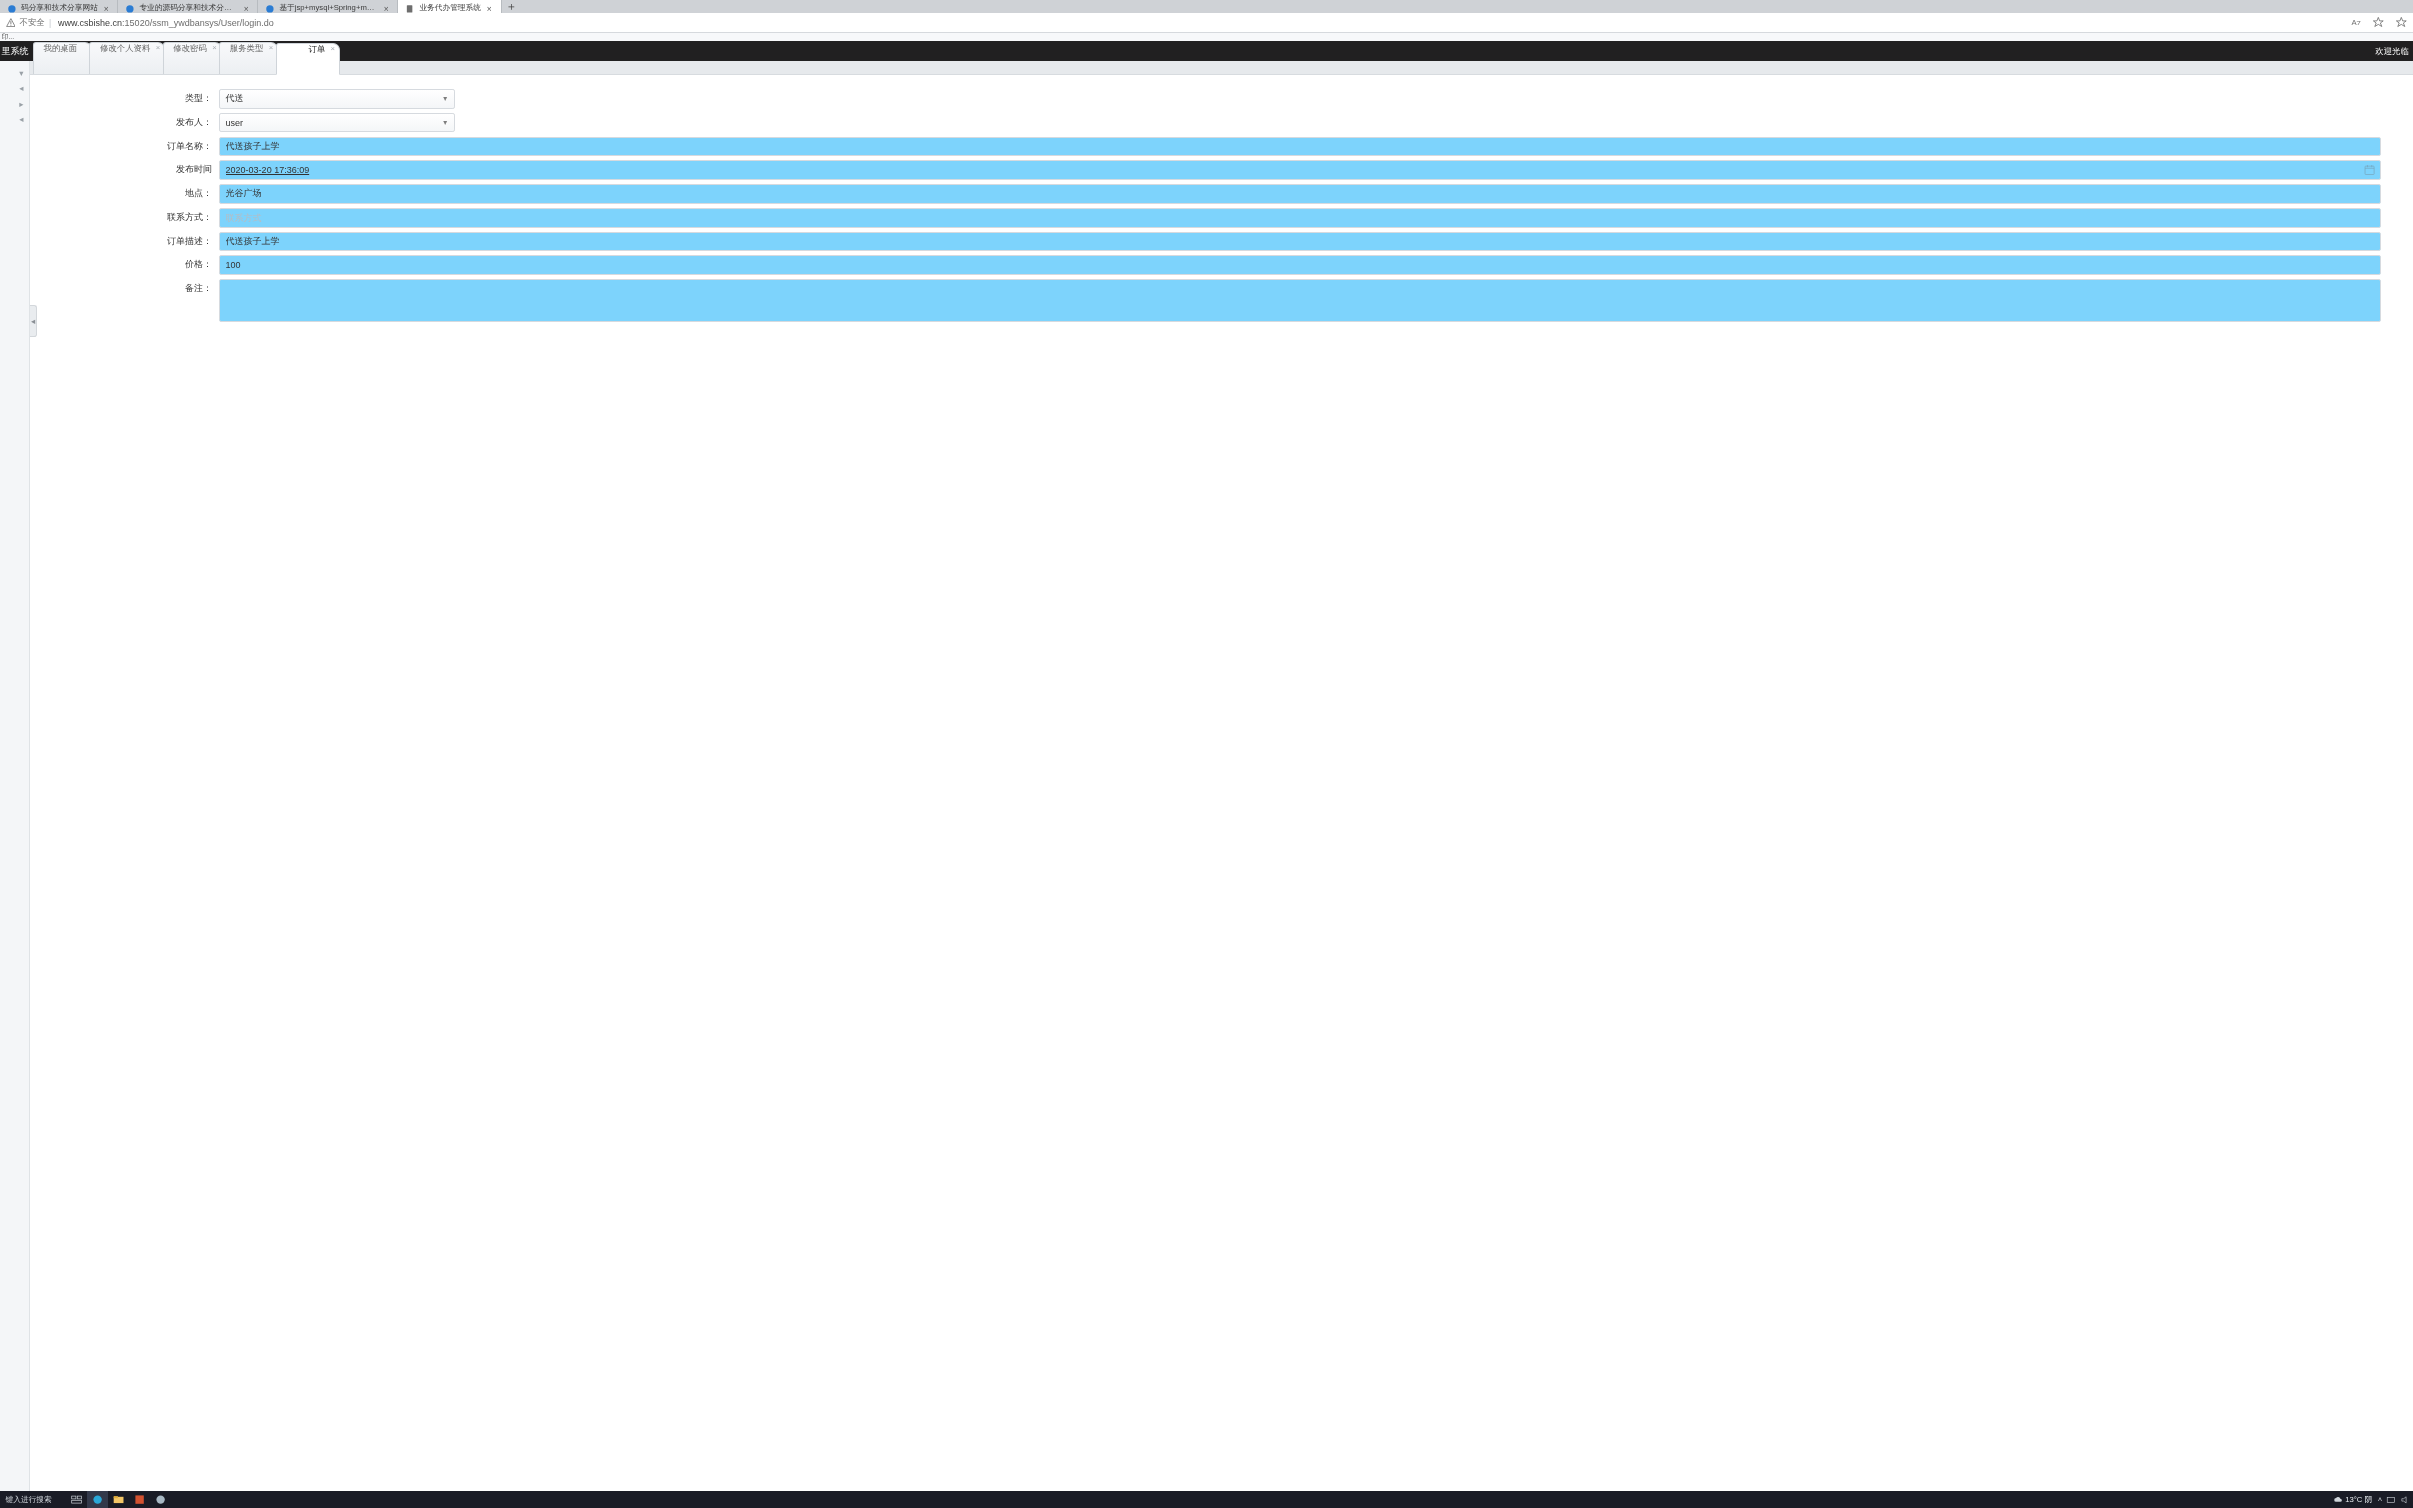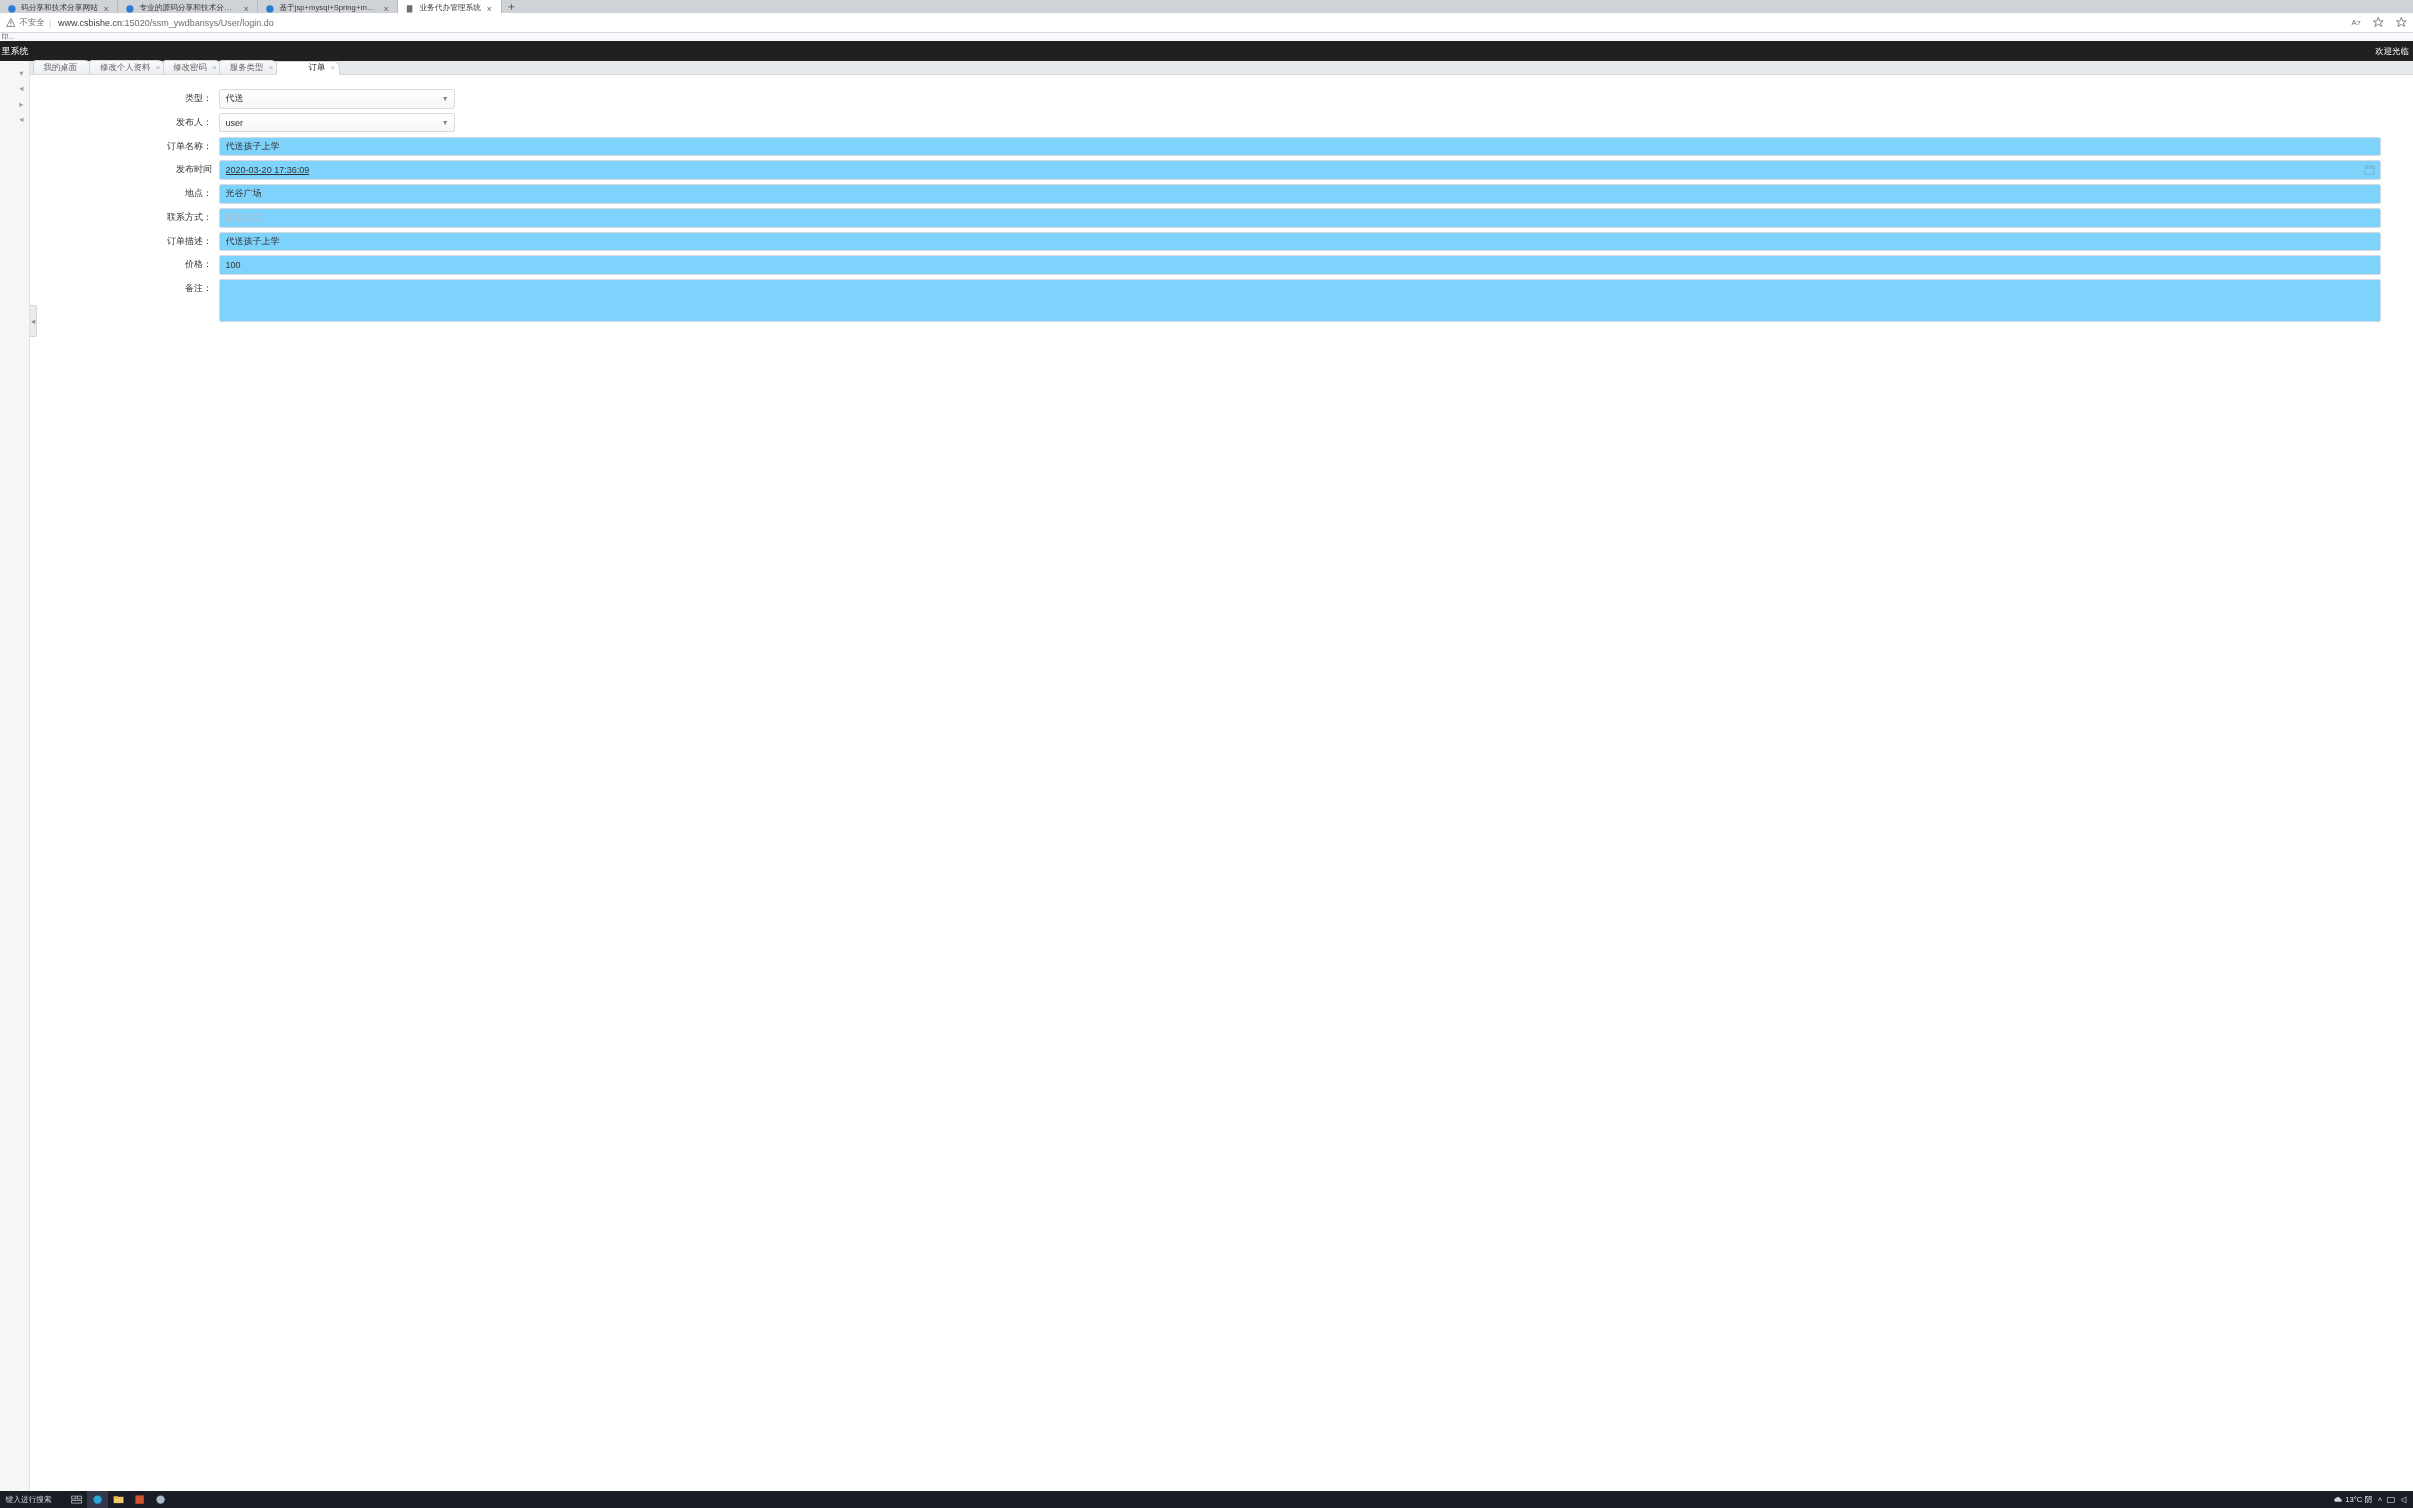--- a/index.html
+++ b/index.html
@@ -31,21 +31,21 @@
   .app-header .welcome { font-size: 8.4px; }
 
   
   .workspace { position: absolute; top: 61px; bottom: 17px; left: 0; right: 0; background: #fff; }
 
   .sidebar { position: absolute; top: 0; bottom: 0; left: 0; width: 30px; background: #f4f6f8; border-right: 0.7px solid #dfe3e6; }
   .side-item { height: 15.4px; display: flex; align-items: center; justify-content: flex-end; padding-right: 5.6px; color: #9aa1a7; cursor: pointer; }
 
   .page-tabs { position: absolute; top: 0; left: 30px; right: 0; height: 14px; background: #e6e9ec; display: flex; align-items: flex-end; border-bottom: 0.7px solid #d7dbdf; }
   .ptab-lead { width: 2.8px; }
-  .ptab { position: relative; display: flex; align-items: center; height: 14px; padding: 0 14px 0 9.8px; font-size: 8.4px; color: #666; background: linear-gradient(#f8f9fb, #eceff2); border: 0.7px solid #cfd4d9; border-bottom: none; border-top-left-radius: 2.8px; border-top-right-radius: 7px; margin-right: -2.8px; cursor: pointer; }
+  .ptab { position: relative; display: flex; align-items: flex-start; height: 32px; padding: 0 14px 0 9.8px; font-size: 8.4px; color: #666; background: linear-gradient(#f8f9fb, #eceff2); border: 0.7px solid #cfd4d9; border-bottom: none; border-top-left-radius: 2.8px; border-top-right-radius: 7px; margin-right: -2.8px; cursor: pointer; }
   .ptab .pclose { position: absolute; right: 4.2px; font-size: 7.7px; color: #a6abb1; }
   .ptab.active { background: #ffffff; color: #222; z-index: 2; border-bottom: 0.7px solid #fff; margin-bottom: -0.7px; padding-left: 32px; }
 
   .content { position: absolute; top: 14px; bottom: 0; left: 30px; right: 0; overflow: auto; }
   .form { width: 100%; padding: 14px 32px 14px 0; }
 
   .row { display: flex; align-items: flex-start; margin-bottom: 4.2px; }
   .row .lbl { width: 189px; text-align: right; padding-right: 7px; color: #333; font-size: 9px; height: 19.6px; line-height: 19.6px; white-space: nowrap; }
   .row .ctrl { flex: 1; }
 

